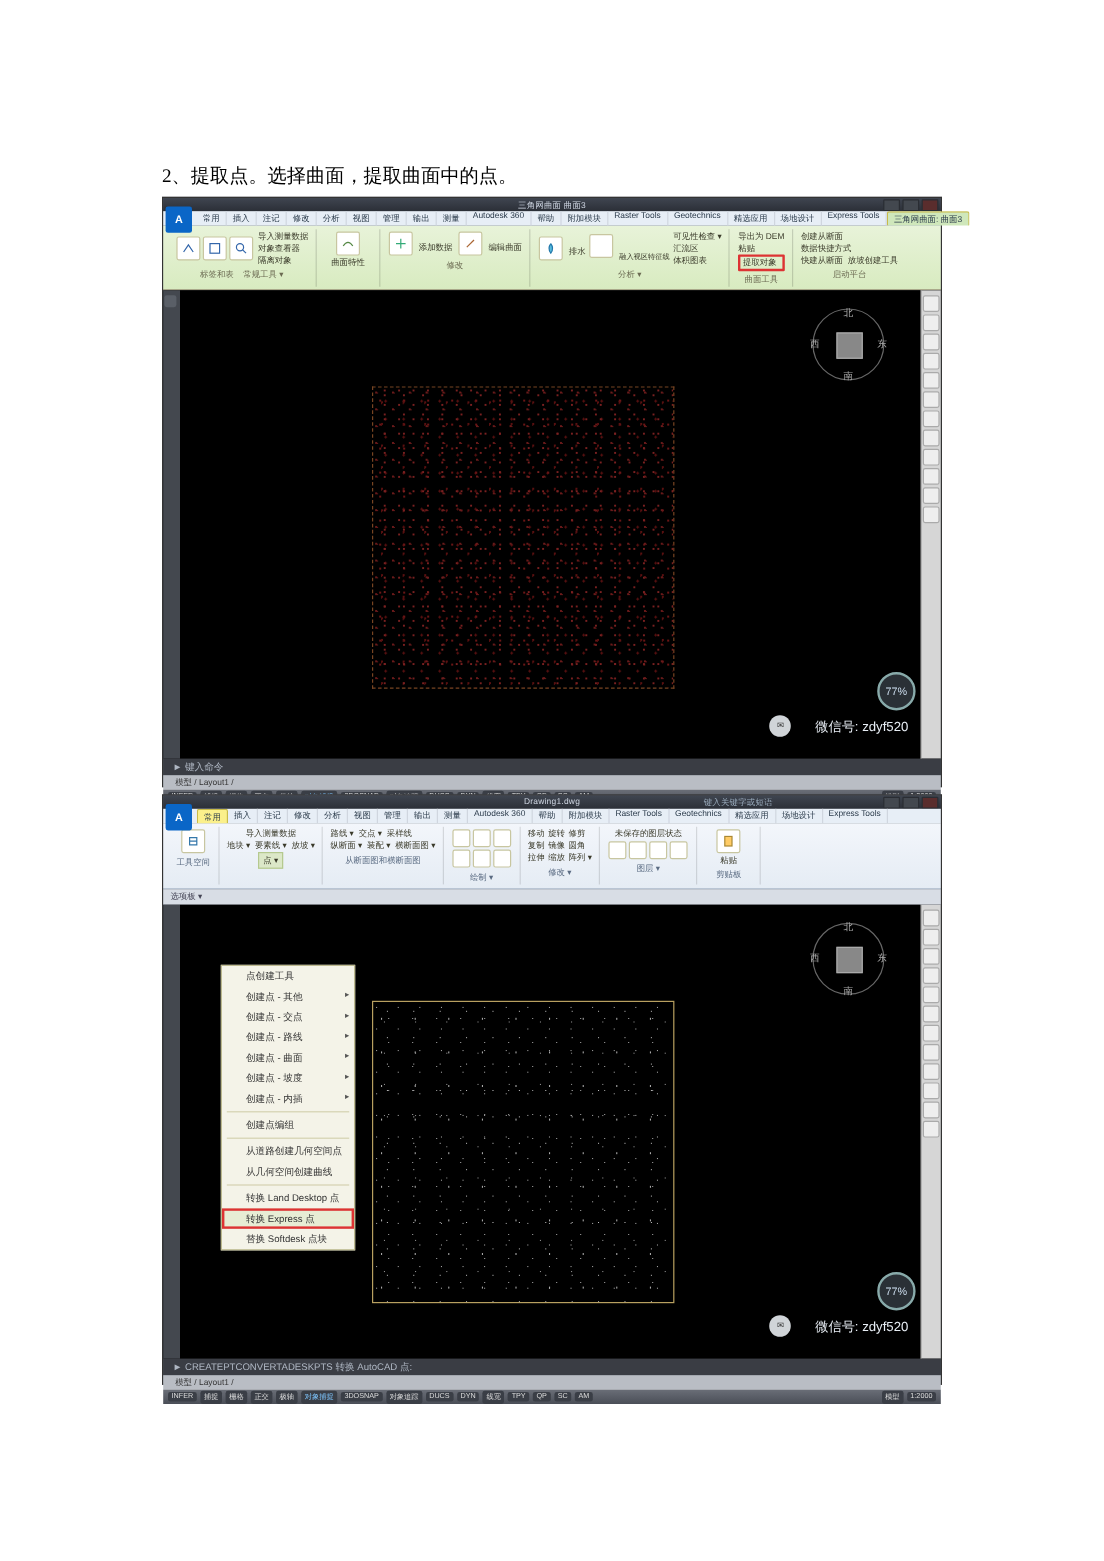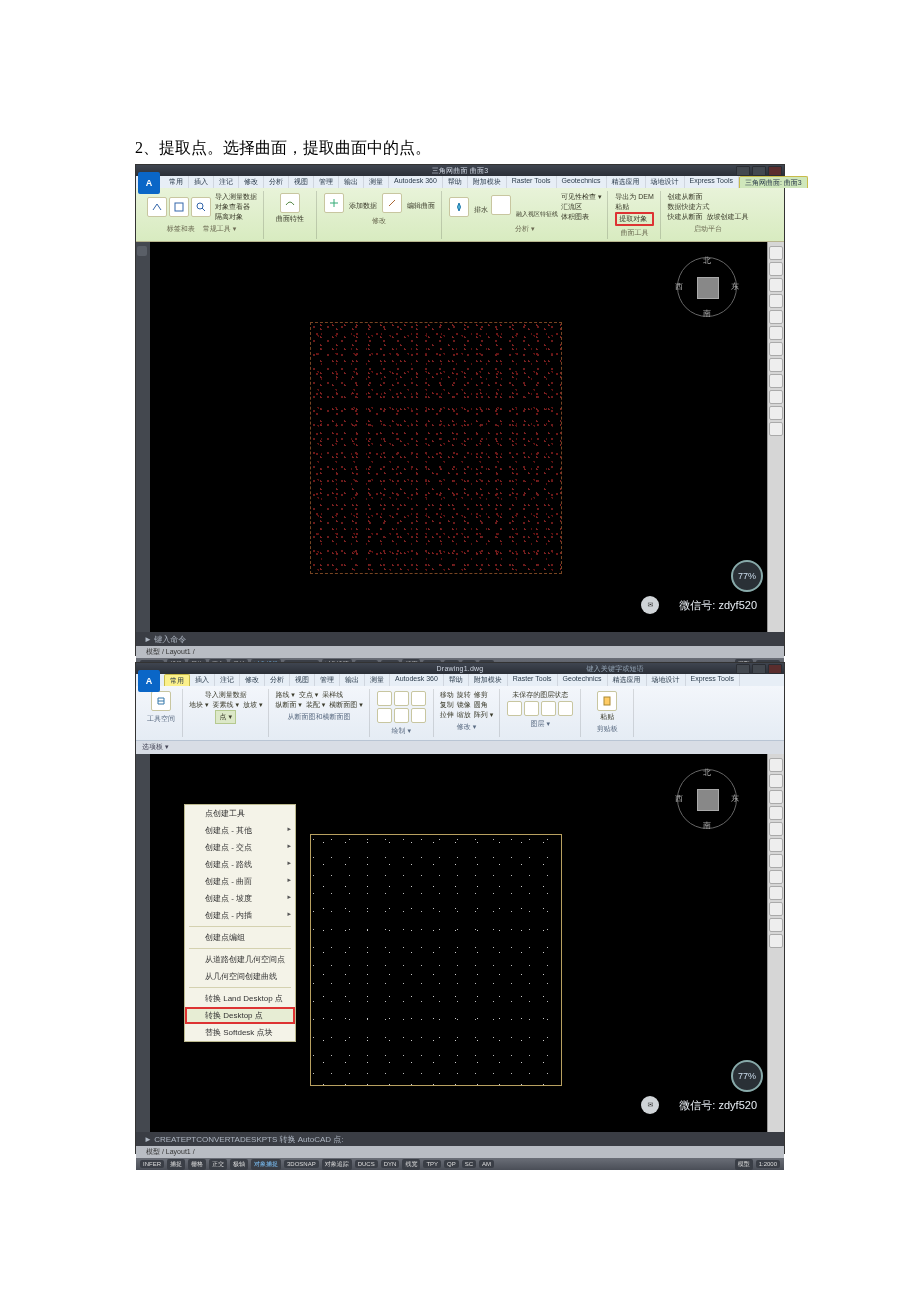--- a/index.html
+++ b/index.html
@@ -456,21 +456,21 @@
         <div class="mi"><span>创建点 - 曲面</span><span class="ar">▸</span></div>
         <div class="mi"><span>创建点 - 坡度</span><span class="ar">▸</span></div>
         <div class="mi"><span>创建点 - 内插</span><span class="ar">▸</span></div>
         <div class="sep"></div>
         <div class="mi">创建点编组</div>
         <div class="sep"></div>
         <div class="mi">从道路创建几何空间点</div>
         <div class="mi">从几何空间创建曲线</div>
         <div class="sep"></div>
         <div class="mi">转换 Land Desktop 点</div>
-        <div class="mi hl">转换 Desktop 点</div>
+        <div class="mi hl">转换 Express 点</div>
         <div class="mi">替换 Softdesk 点块</div>
       </div>
     </div>
     <div class="cmd">
       <span class="prompt">► CREATEPTCONVERTADESKPTS 转换 AutoCAD 点:</span>
     </div>
     <div class="docktabs">模型 / Layout1 /</div>
     <div class="status">
       <span class="chip">INFER</span>
       <span class="chip">捕捉</span>

